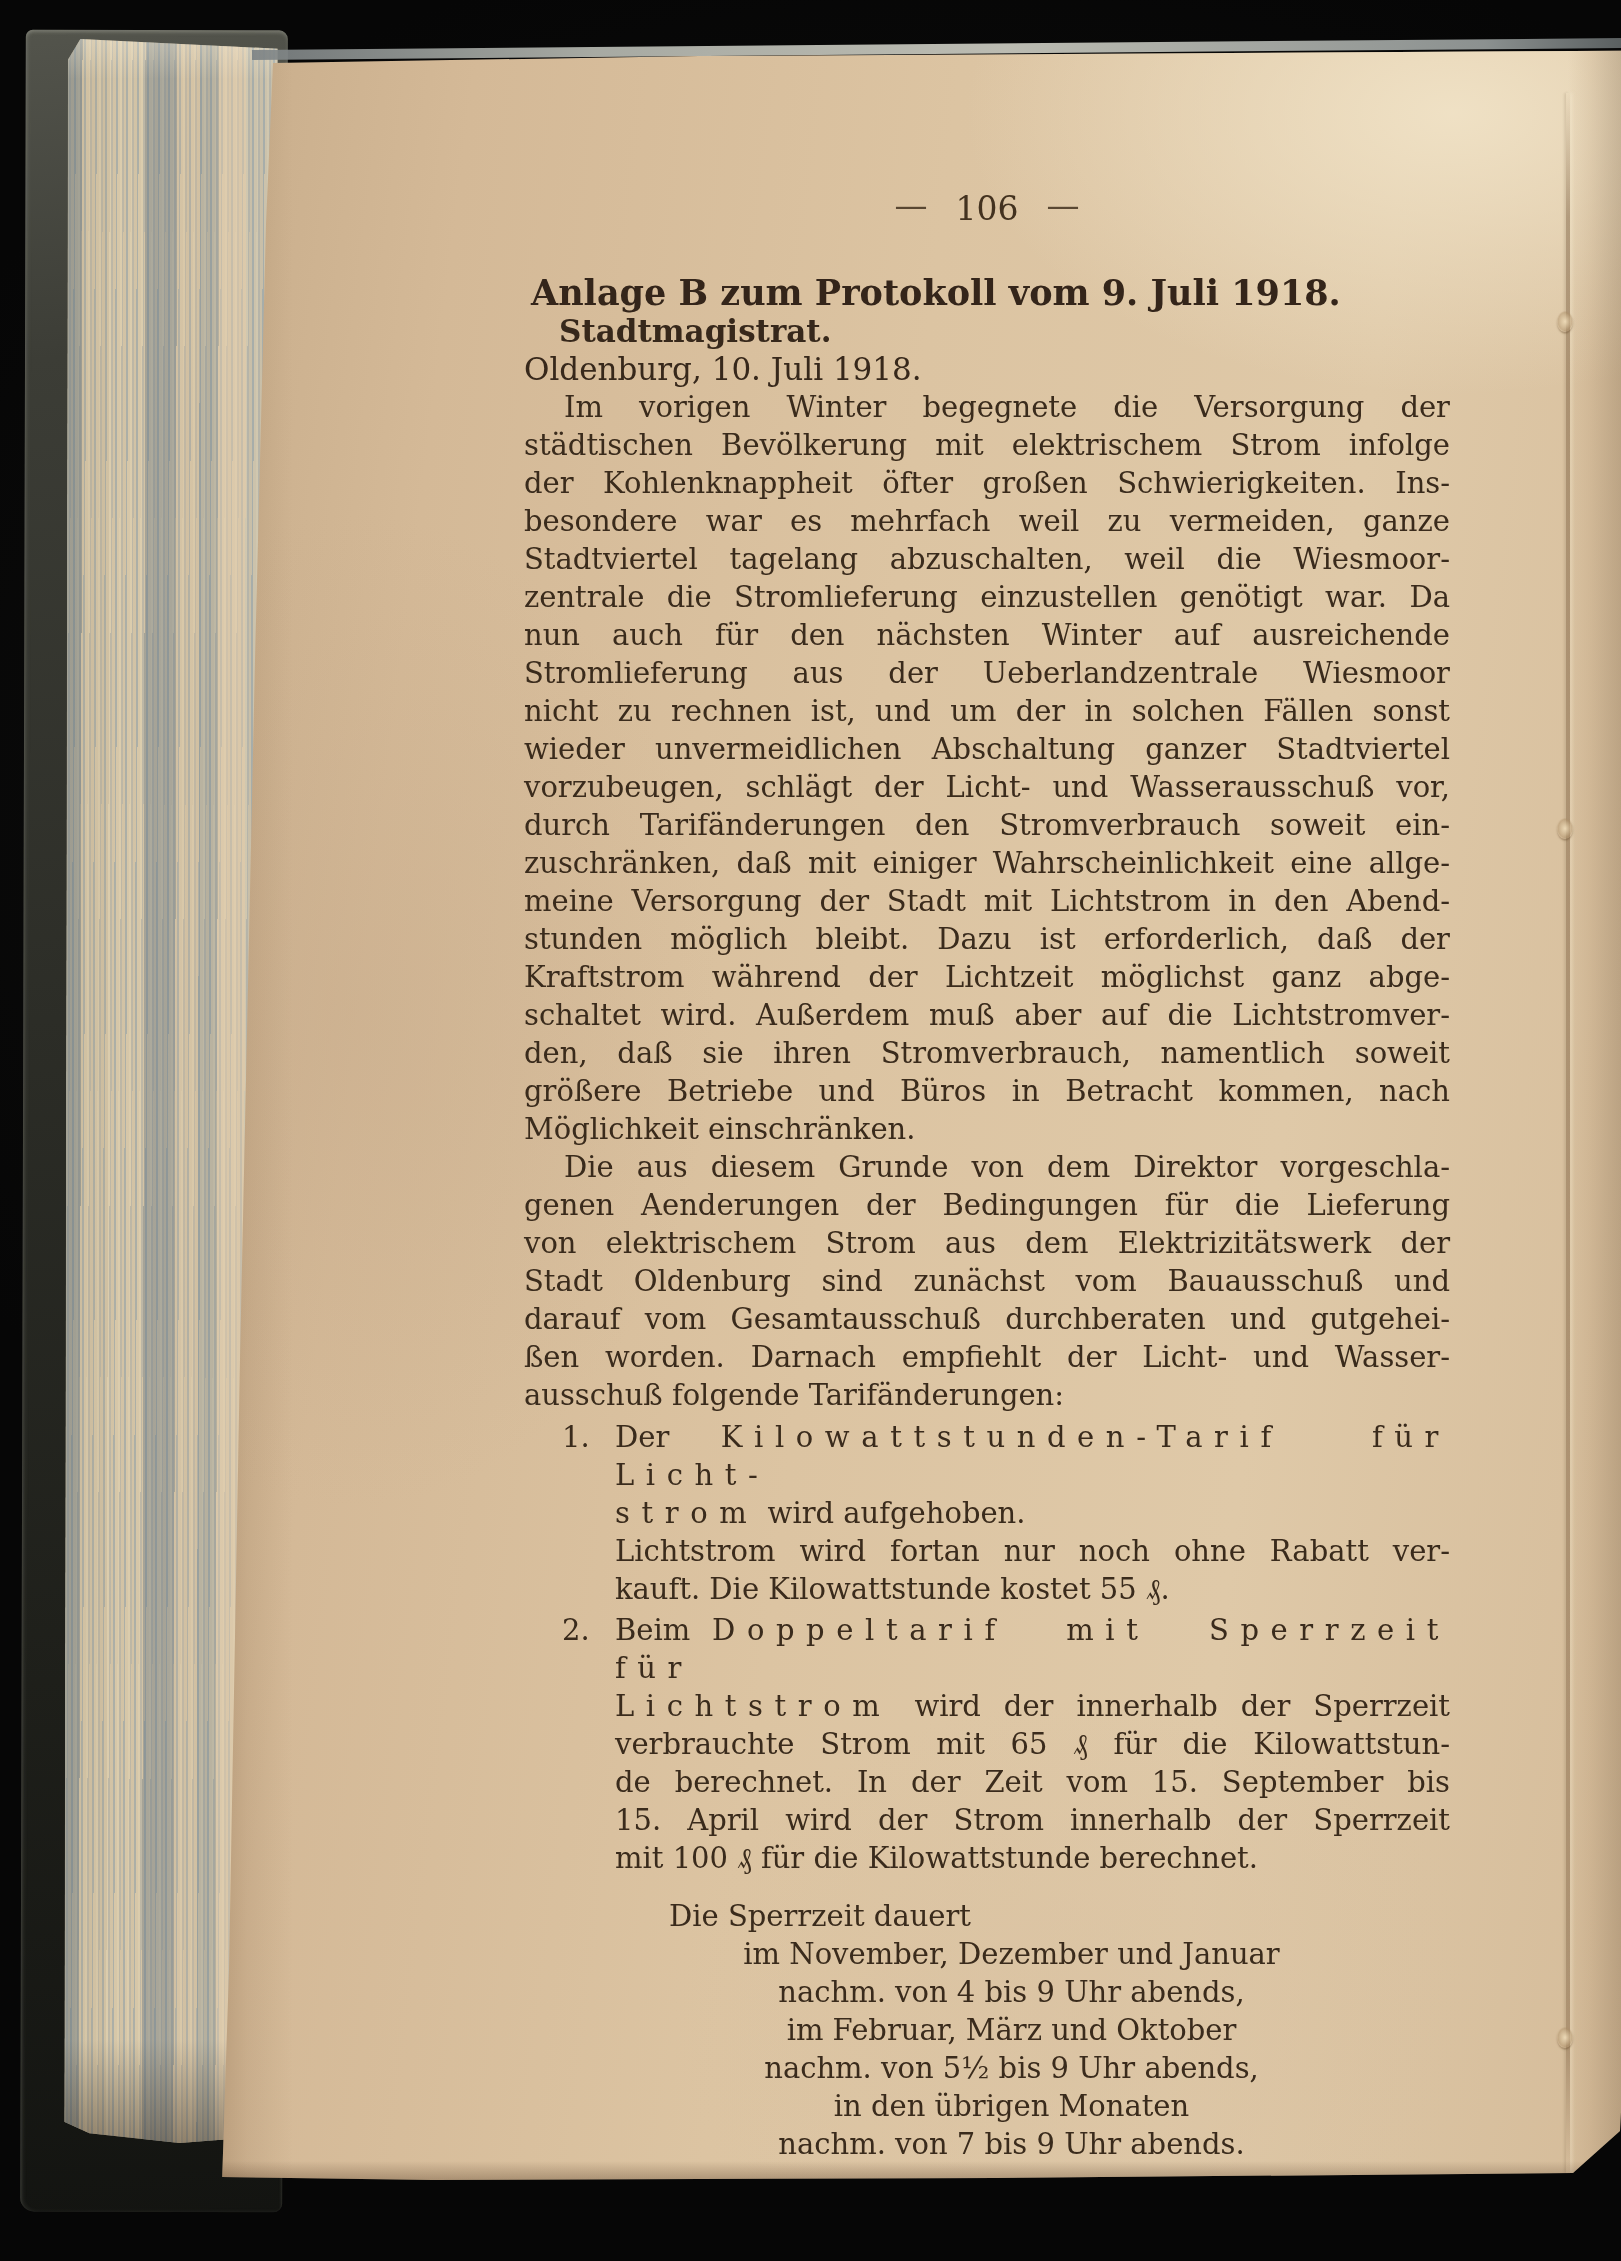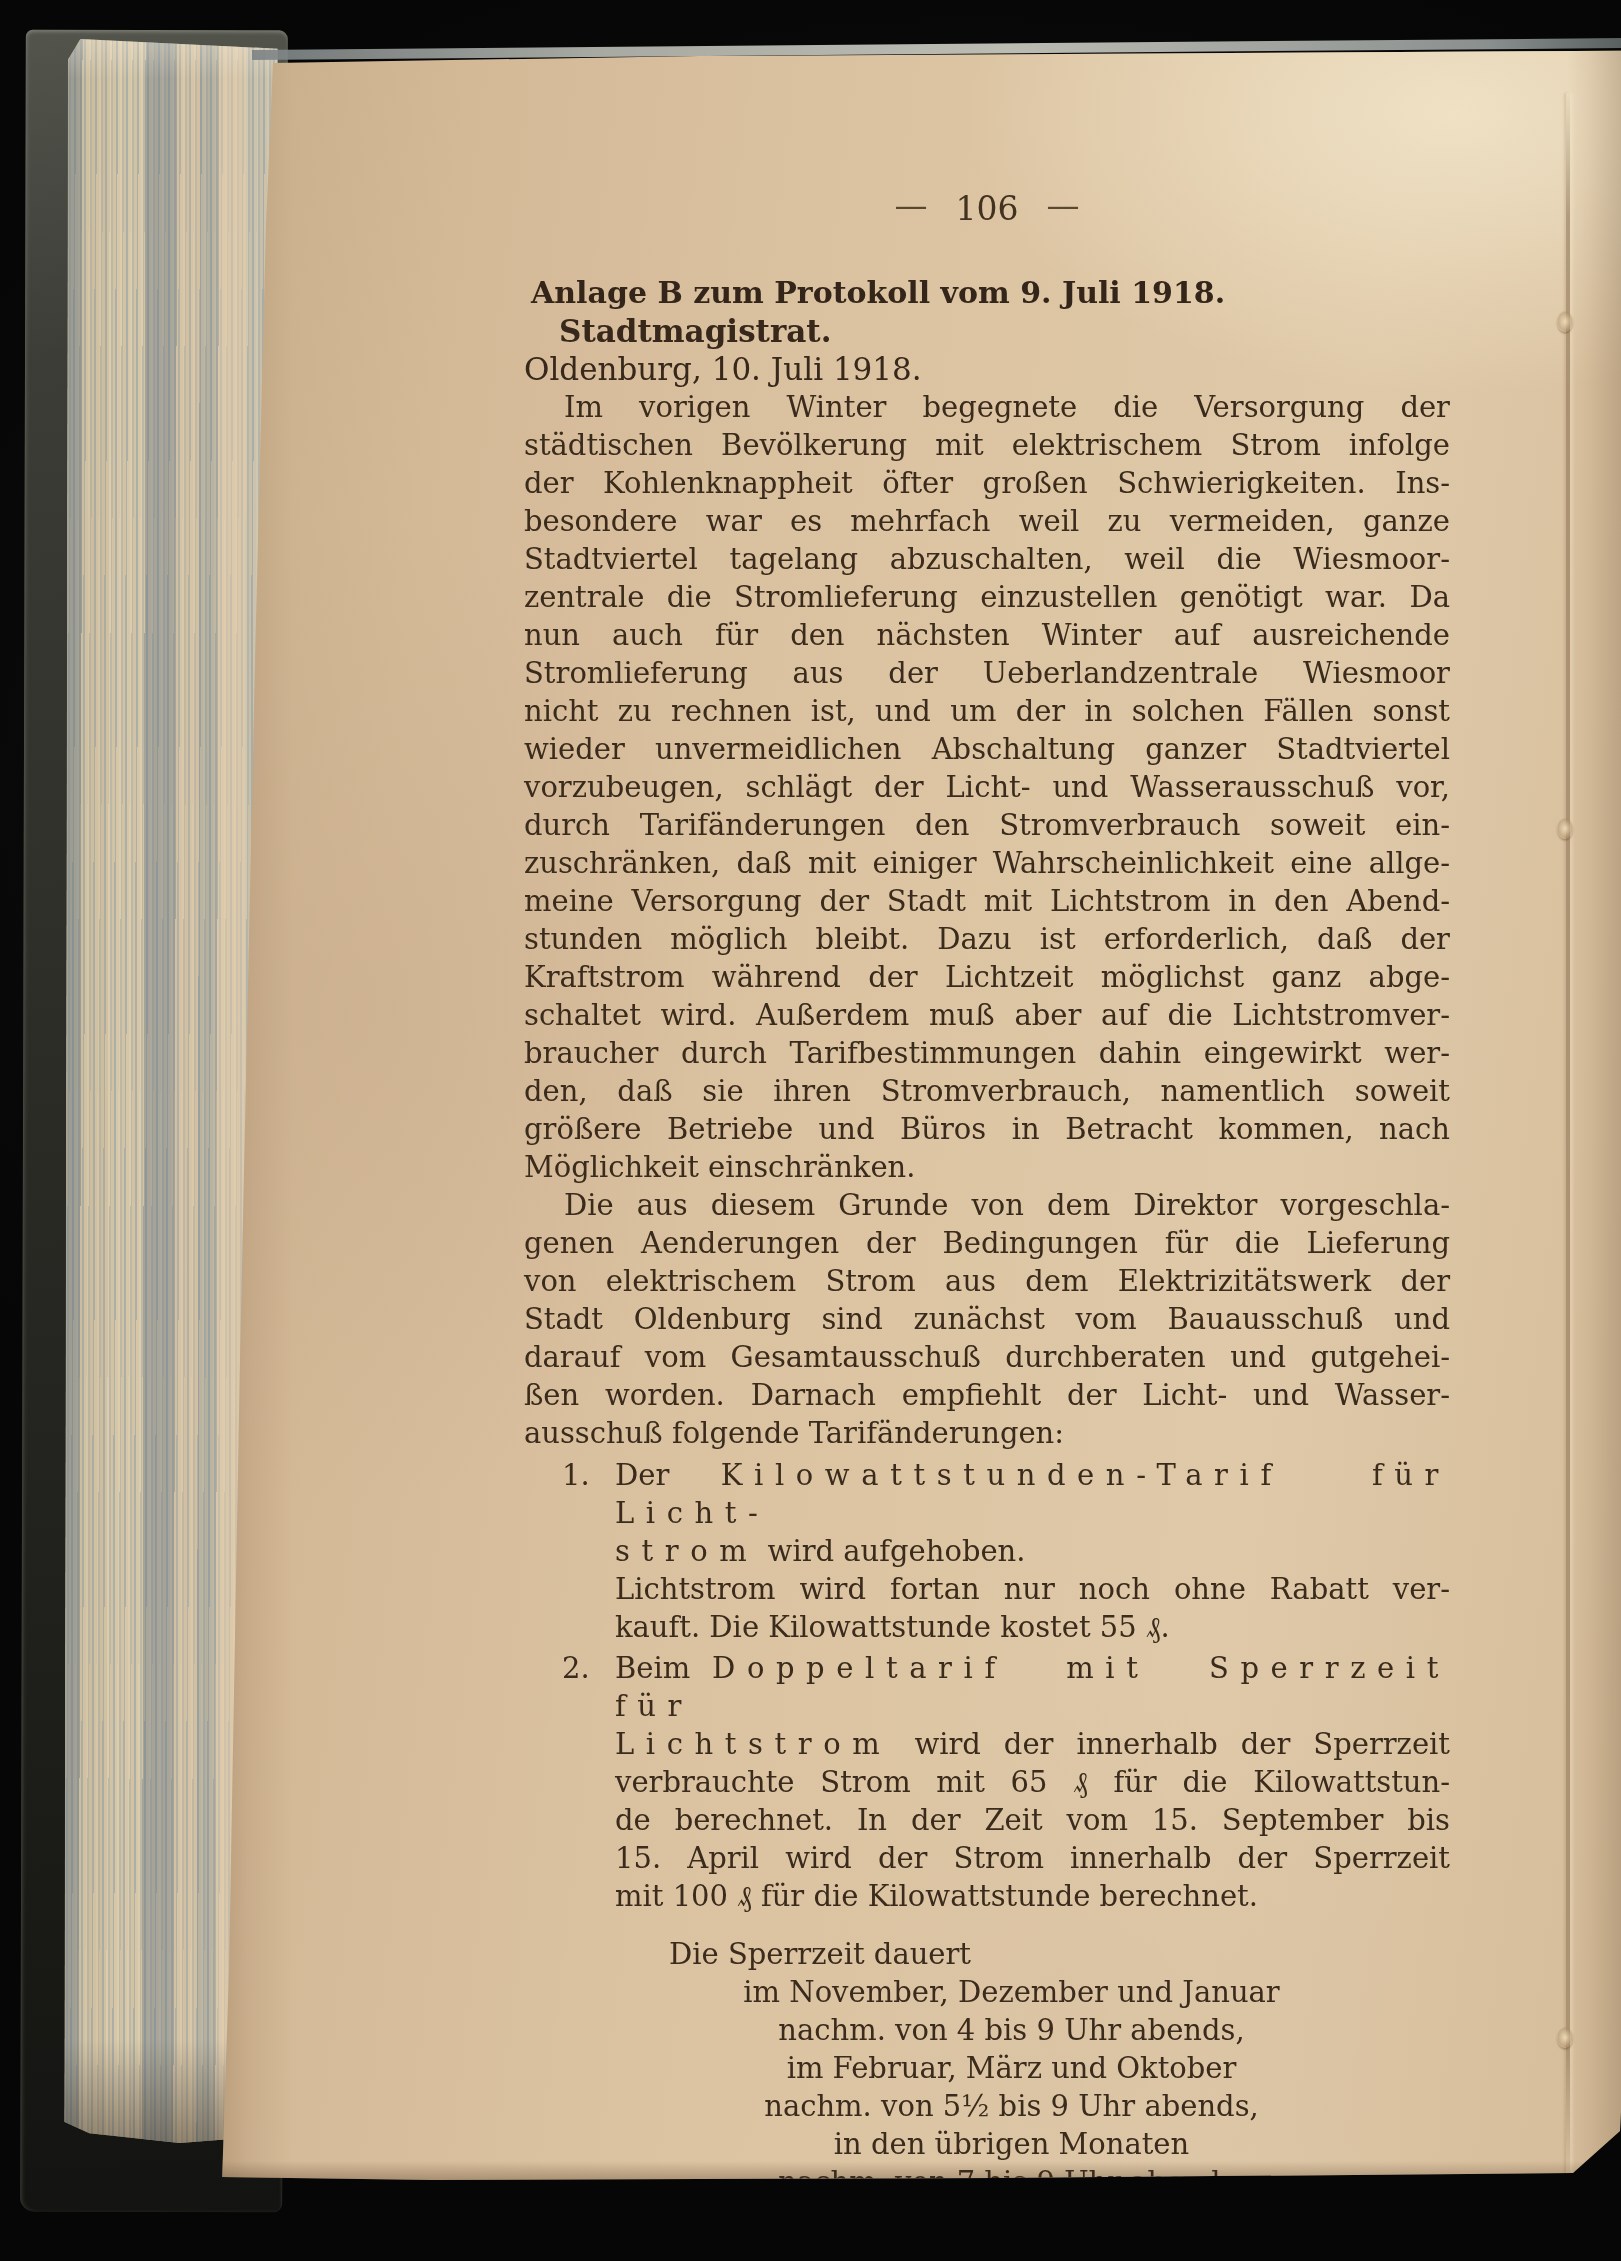--- a/index.html
+++ b/index.html
@@ -65,21 +65,21 @@
     box-shadow:0 1.7px 1.7px rgba(90,60,30,.35);
   }
   .s1{top:262px}.s2{top:769px}.s3{top:1978px}
   
   .textblock{
     position:absolute;left:314px;top:140px;width:926px;
     color:#3a2b1c;font-size:29px;line-height:38px;
   }
   .pagenum-row{text-align:center;font-size:33px;line-height:40px;color:#43321f;}
   .pagenum-row .dash{margin:0 28px;position:relative;top:-2.6px;opacity:.85;}
-  .h1{font-weight:bold;font-size:30px;line-height:38px;margin-top:45px;margin-left:7px;color:#34251a;}
+  .h1{font-weight:bold;font-size:35px;line-height:38px;margin-top:45px;margin-left:7px;color:#34251a;}
   .h2row{display:flex;justify-content:space-between;font-size:31px;line-height:38px;color:#37281b;flex-direction:column;}
   .h2l{font-weight:bold;margin-left:35px;}
   .h2r{margin-right:7px;}
   .line{white-space:normal;}
   .jlines .line{text-align:justify;text-align-last:justify;text-justify:inter-word;}
   .para .last{text-align:left;}
   .indent .jlines .line:first-child{text-indent:40px;}
   .item{position:relative;margin-top:3.5px;}
   .item .num{position:absolute;left:38px;top:0;}
   .item .line{margin-left:91px;}
@@ -128,21 +128,20 @@
           <div class="line" data-name="text-line">Stromlieferung aus der Ueberlandzentrale Wiesmoor</div>
           <div class="line" data-name="text-line">nicht zu rechnen ist, und um der in solchen Fällen sonst</div>
           <div class="line" data-name="text-line">wieder unvermeidlichen Abschaltung ganzer Stadtviertel</div>
           <div class="line" data-name="text-line">vorzubeugen, schlägt der Licht- und Wasserausschuß vor,</div>
           <div class="line" data-name="text-line">durch Tarifänderungen den Stromverbrauch soweit ein-</div>
           <div class="line" data-name="text-line">zuschränken, daß mit einiger Wahrscheinlichkeit eine allge-</div>
           <div class="line" data-name="text-line">meine Versorgung der Stadt mit Lichtstrom in den Abend-</div>
           <div class="line" data-name="text-line">stunden möglich bleibt. Dazu ist erforderlich, daß der</div>
           <div class="line" data-name="text-line">Kraftstrom während der Lichtzeit möglichst ganz abge-</div>
           <div class="line" data-name="text-line">schaltet wird. Außerdem muß aber auf die Lichtstromver-</div>
-          <div class="line" data-name="text-line">braucher durch Tarifbestimmungen dahin eingewirkt wer-</div>
           <div class="line" data-name="text-line">den, daß sie ihren Stromverbrauch, namentlich soweit</div>
           <div class="line" data-name="text-line">größere Betriebe und Büros in Betracht kommen, nach</div>
         </div>
       <div class="line last" data-name="text-line">Möglichkeit einschränken.</div>
     </div>
 
     <div class="para indent" data-name="paragraph-2">
       <div class="jlines" data-name="paragraph-2-lines">
           <div class="line" data-name="text-line">Die aus diesem Grunde von dem Direktor vorgeschla-</div>
           <div class="line" data-name="text-line">genen Aenderungen der Bedingungen für die Lieferung</div>

